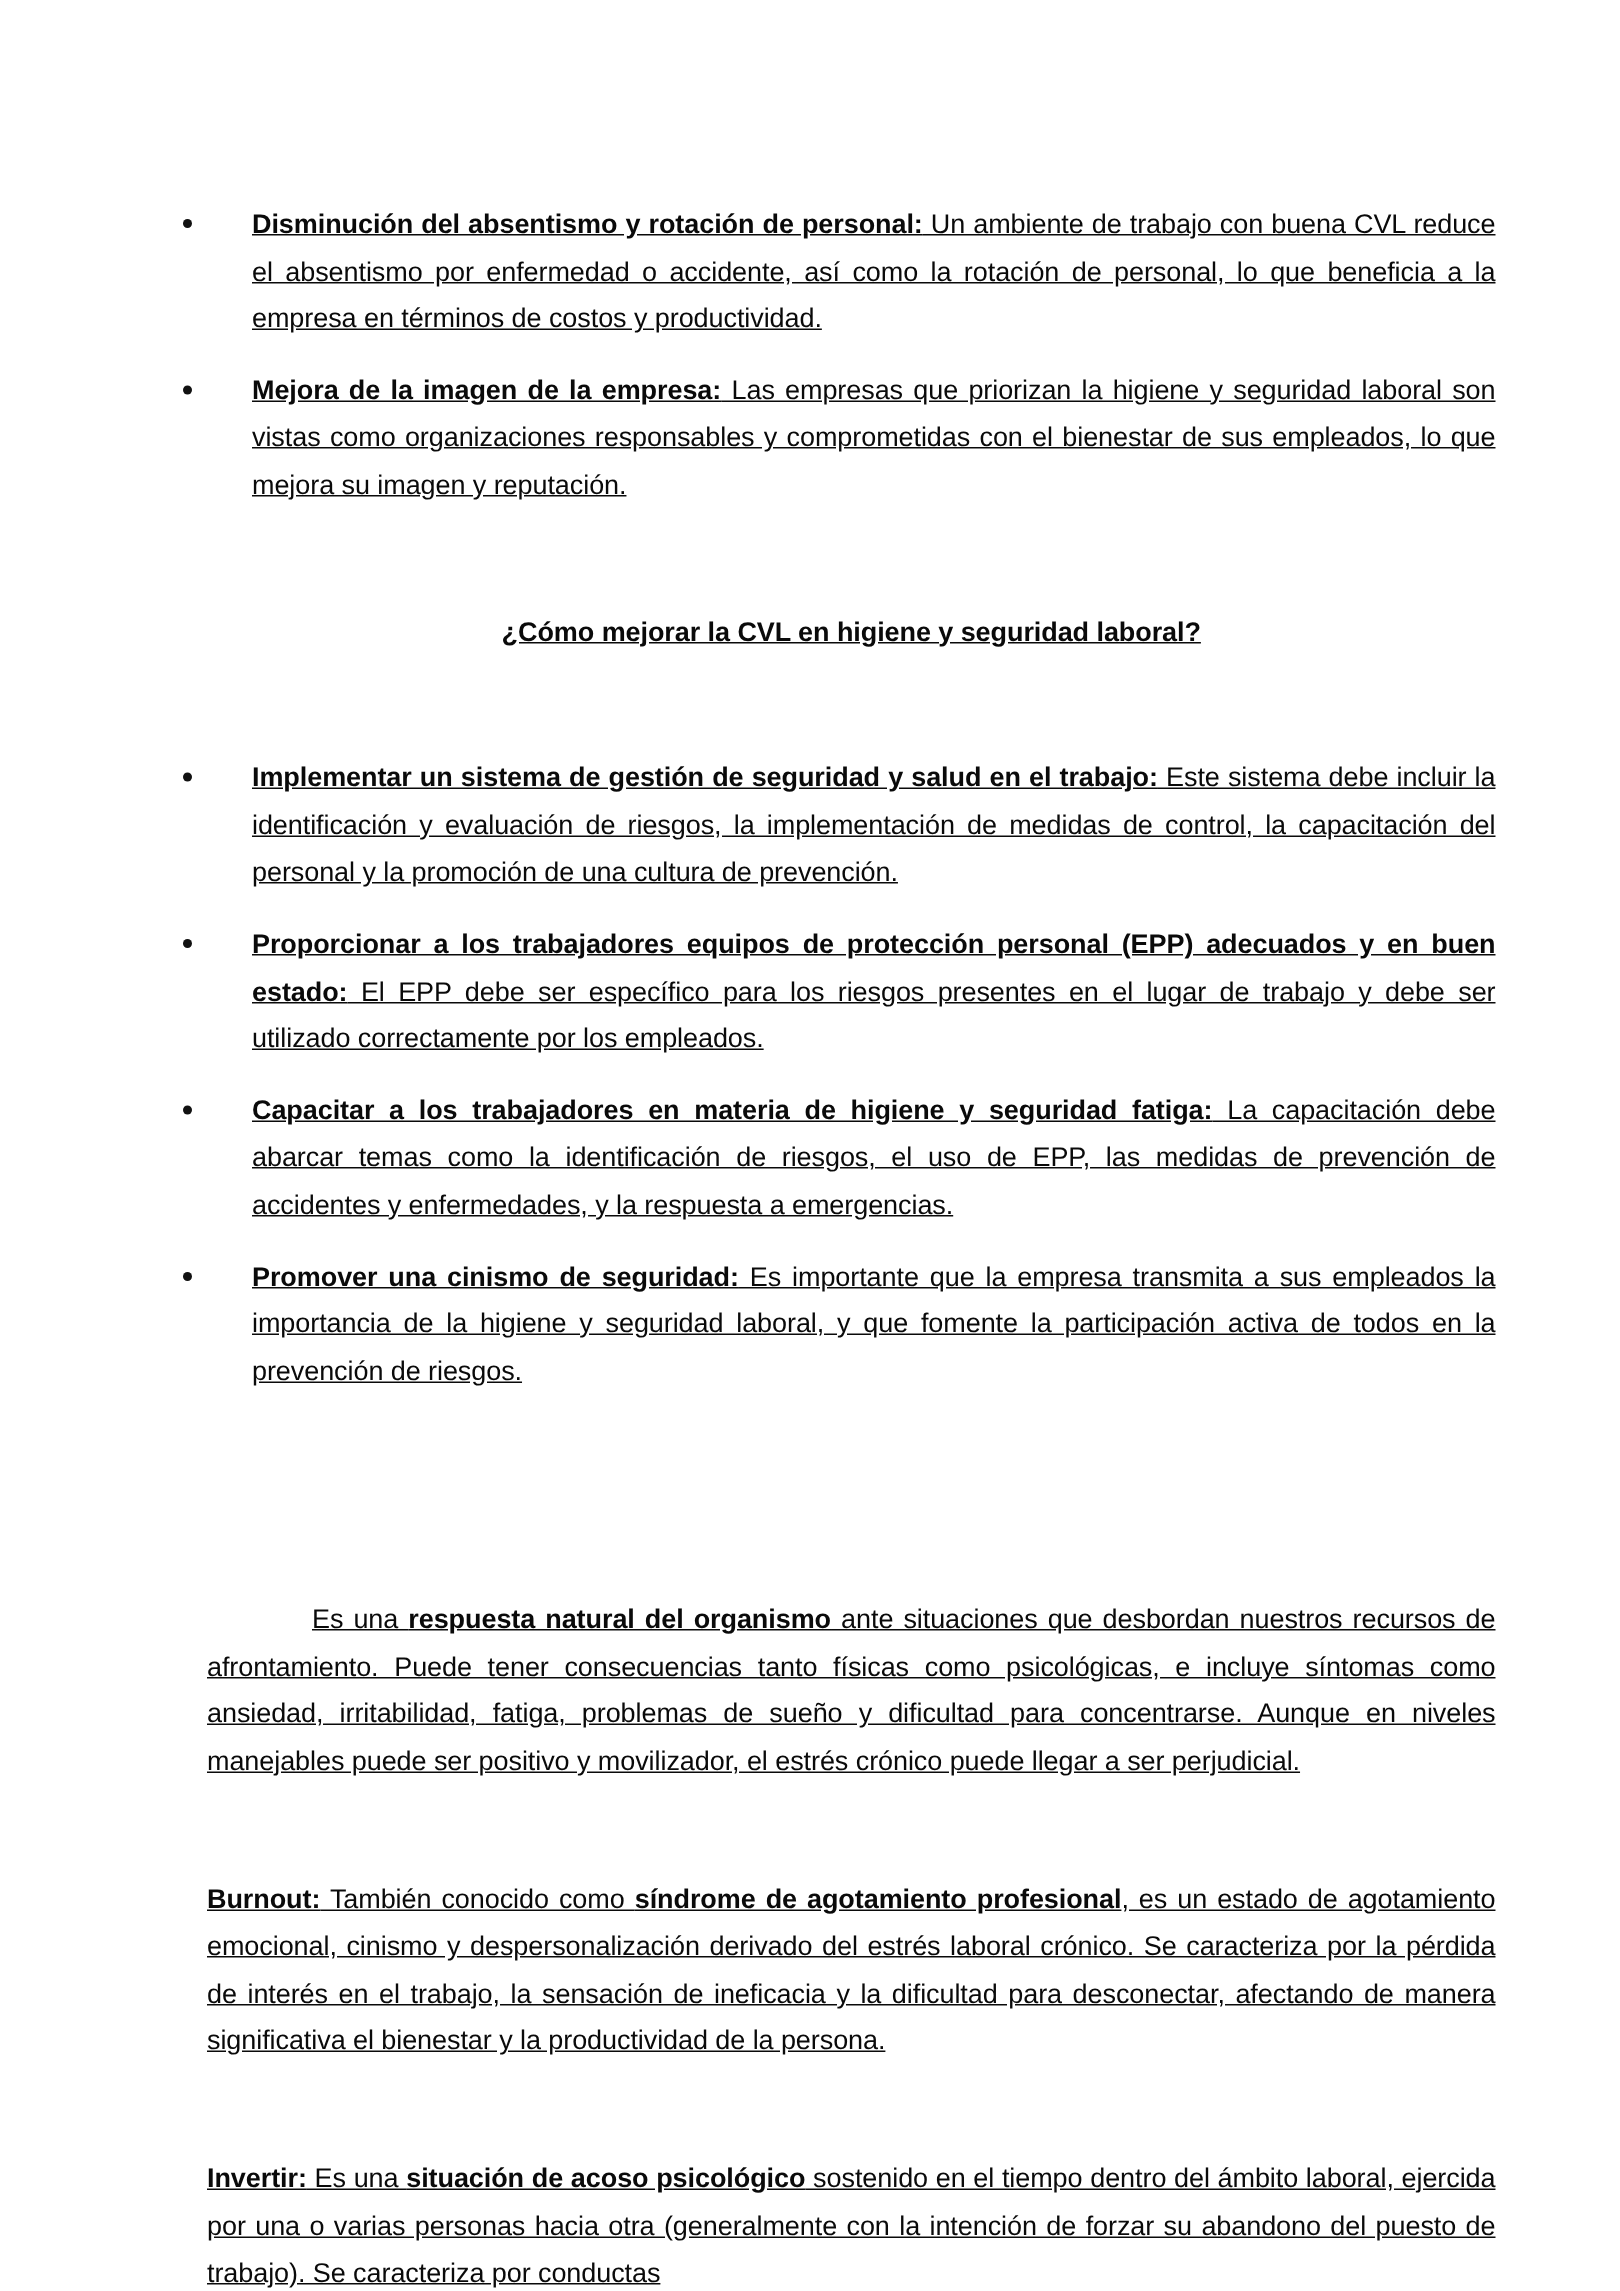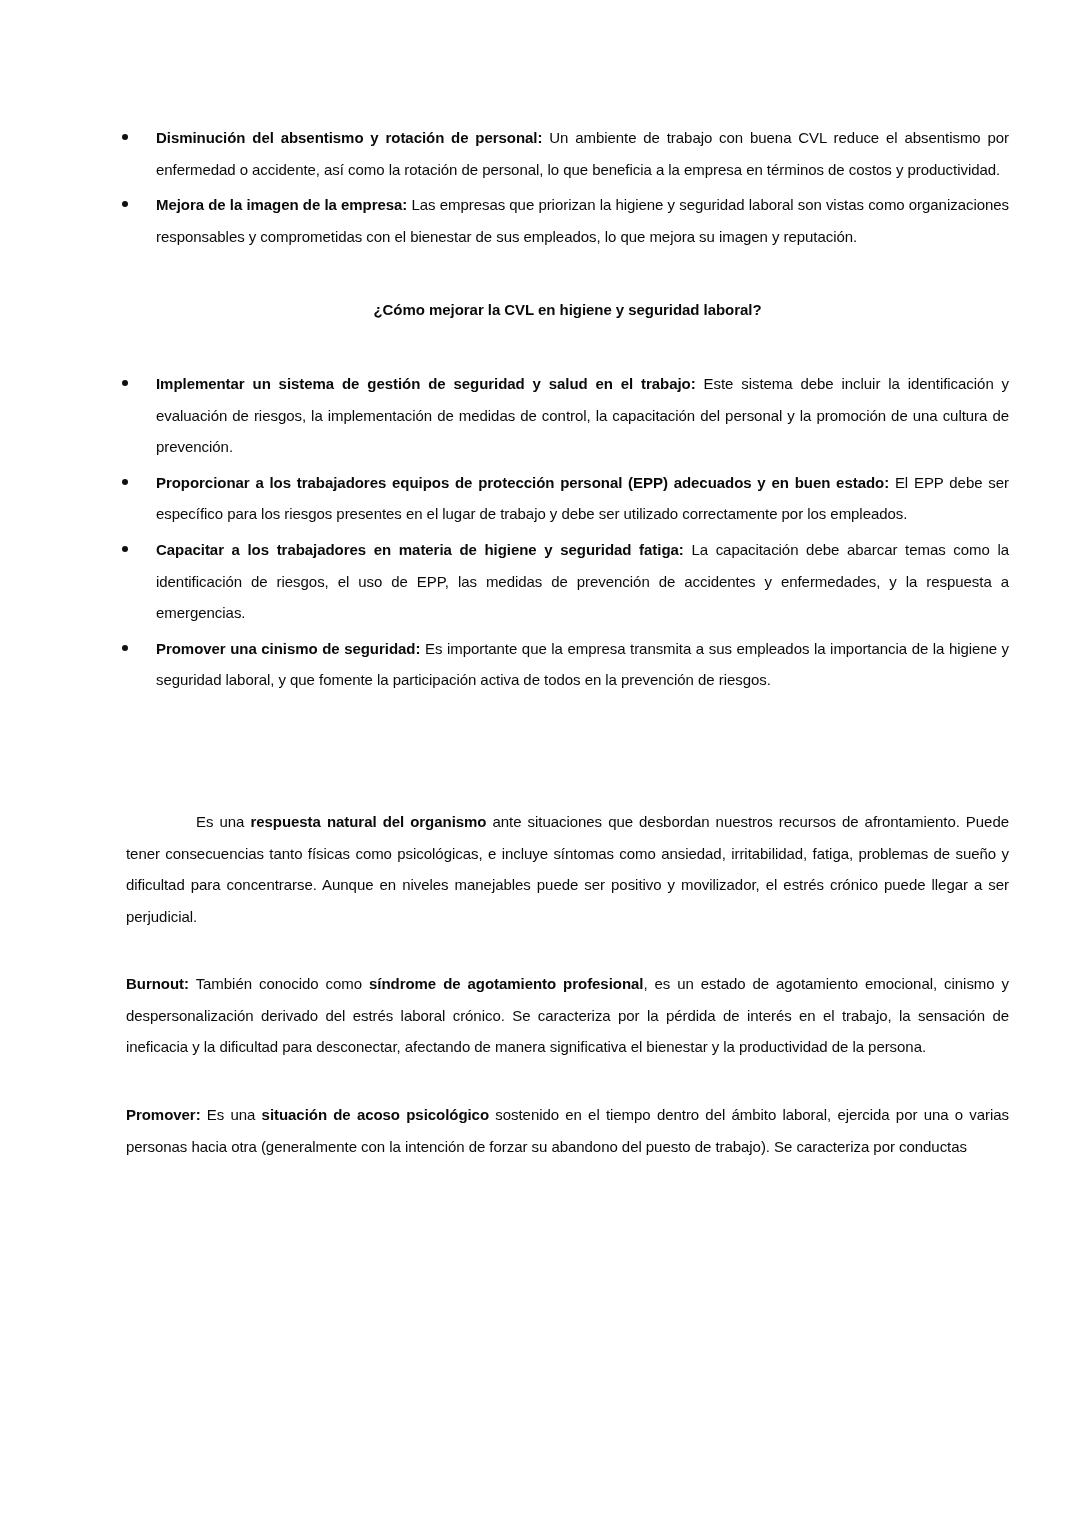--- a/index.html
+++ b/index.html
@@ -26,27 +26,28 @@
   }
 
   .doc-body {
     width: 891px;
   }
 
   
   .para,
   .bullet-text,
   .heading {
-    font-size: 15px;
+    font-size: 18px;
     line-height: 31.6px;
     text-align: justify;
     text-justify: inter-word;
     letter-spacing: -0.05px;
     word-spacing: 0px;
-    margin: 4px;
+    margin: 16px;
+    text-decoration: underline;
   }
 
   
   .bullet-list {
     list-style: none;
     margin: 0;
     padding: 0;
   }
   .bullet-item {
     position: relative;
@@ -137,16 +138,16 @@
     <div class="gap-xl"></div>
 
     <p class="para para-indent"><span>Es una </span><b class="b">respuesta natural del organismo</b><span> ante situaciones que desbordan nuestros recursos de afrontamiento. Puede tener consecuencias tanto físicas como psicológicas, e incluye síntomas como ansiedad, irritabilidad, fatiga, problemas de sueño y dificultad para concentrarse. Aunque en niveles manejables puede ser positivo y movilizador, el estrés crónico puede llegar a ser perjudicial.</span></p>
 
     <div class="gap-lg"></div>
 
     <p class="para"><b class="b">Burnout:</b><span> También conocido como </span><b class="b">síndrome de agotamiento profesional</b><span>, es un estado de agotamiento emocional, cinismo y despersonalización derivado del estrés laboral crónico. Se caracteriza por la pérdida de interés en el trabajo, la sensación de ineficacia y la dificultad para desconectar, afectando de manera significativa el bienestar y la productividad de la persona.</span></p>
 
     <div class="gap-lg"></div>
 
-    <p class="para"><b class="b">Promover:</b><span> Es una </span><b class="b">situación de acoso psicológico</b><span> sostenido en el tiempo dentro del ámbito laboral, ejercida por una o varias personas hacia otra (generalmente con la intención de forzar su abandono del puesto de trabajo). Se caracteriza por conductas</span></p>
+    <p class="para"><b class="b">Invertir:</b><span> Es una </span><b class="b">situación de acoso psicológico</b><span> sostenido en el tiempo dentro del ámbito laboral, ejercida por una o varias personas hacia otra (generalmente con la intención de forzar su abandono del puesto de trabajo). Se caracteriza por conductas</span></p>
 
   </div>
 </div>
 
 </body></html>

